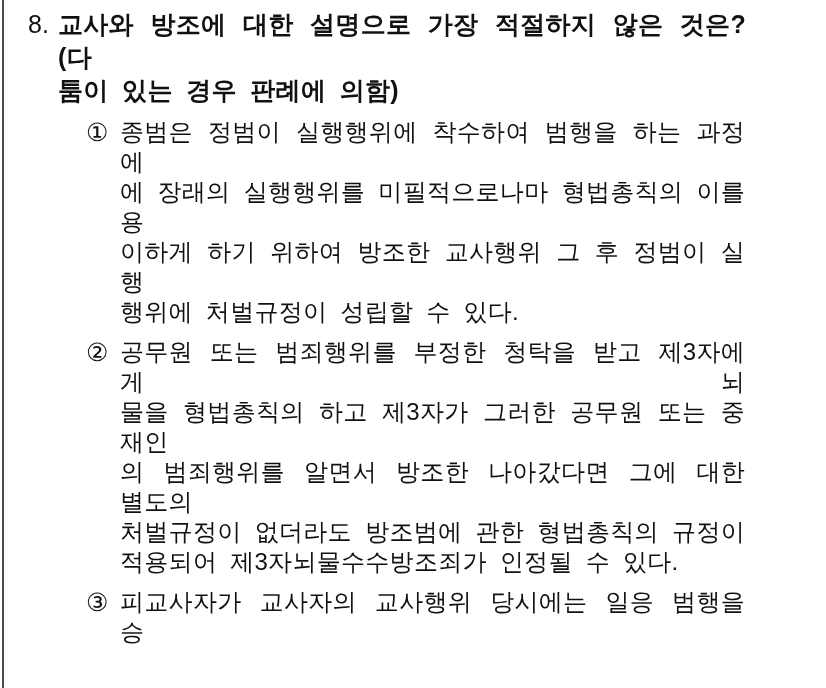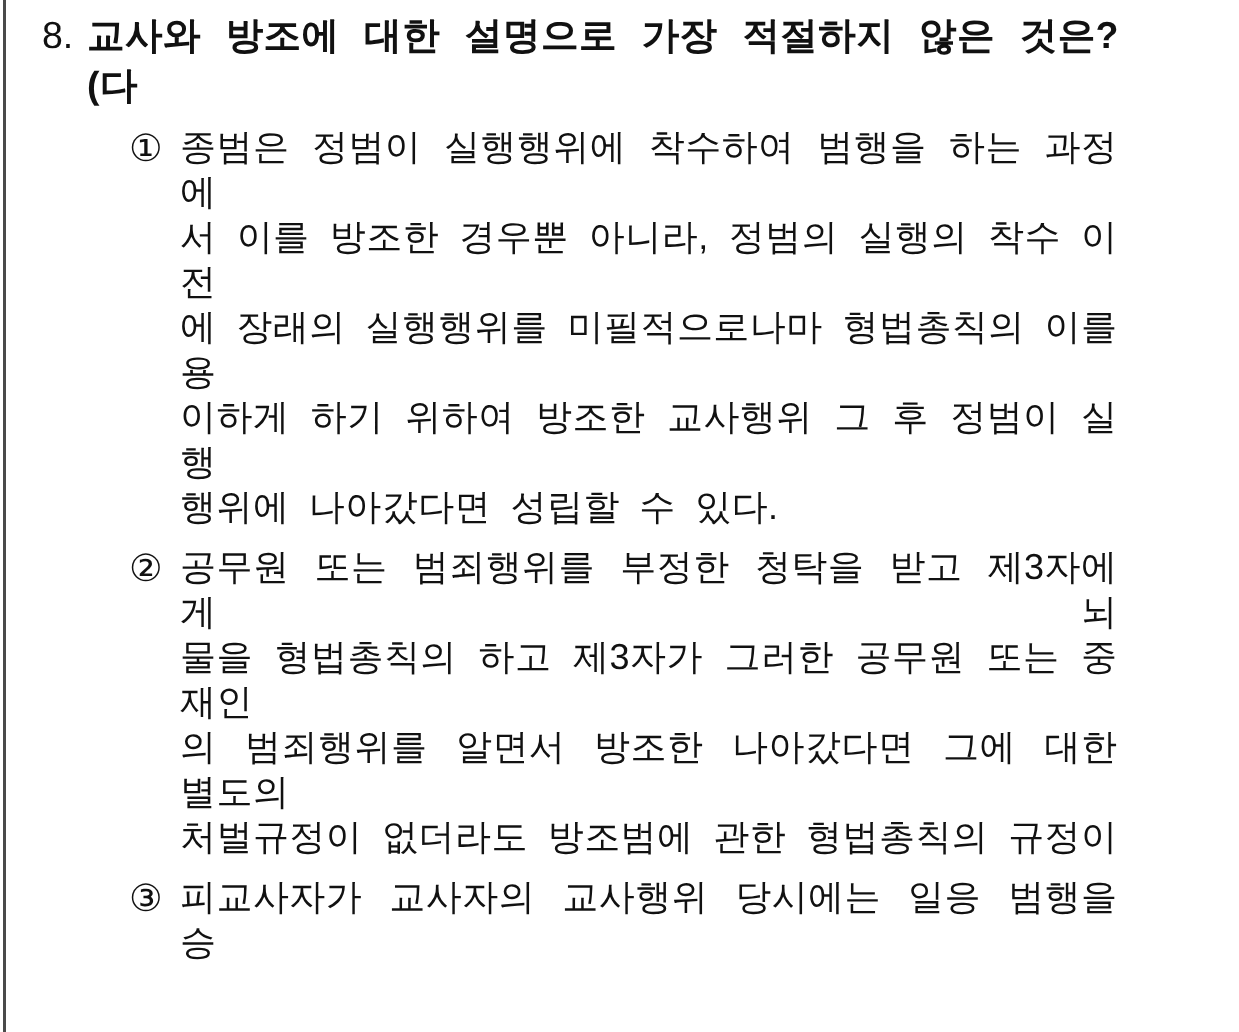--- a/index.html
+++ b/index.html
@@ -77,43 +77,44 @@
 <body>
 
 <div class="left-rule"></div>
 
 <div class="content">
 
   <div class="q-row">
     <span class="q-num">8.</span>
     <div class="q-text">
       <div class="line">교사와 방조에 대한 설명으로 가장 적절하지 않은 것은?(다</div>
+      <div class="line last">툼이 있는 경우 판례에 의함)</div>
     </div>
   </div>
 
   <div class="options">
 
     <div class="opt">
       <span class="opt-marker">①</span>
       <div class="opt-text">
         <div class="line">종범은 정범이 실행행위에 착수하여 범행을 하는 과정에</div>
-        <div class="line">서 이를 방조한 경우뿐 아니라, 정범의 실행의 착수 이전</div>
         <div class="line">에 장래의 실행행위를 미필적으로나마 형법총칙의 이를 용</div>
         <div class="line">이하게 하기 위하여 방조한 교사행위 그 후 정범이 실행</div>
-        <div class="line last">행위에 나아갔다면 성립할 수 있다.</div>
+        <div class="line last">행위에 처벌규정이 성립할 수 있다.</div>
       </div>
     </div>
 
     <div class="opt">
       <span class="opt-marker">②</span>
       <div class="opt-text">
         <div class="line">공무원 또는 범죄행위를 부정한 청탁을 받고 제3자에게 뇌</div>
         <div class="line">물을 형법총칙의 하고 제3자가 그러한 공무원 또는 중재인</div>
         <div class="line">의 범죄행위를 알면서 방조한 나아갔다면 그에 대한 별도의</div>
         <div class="line">처벌규정이 없더라도 방조범에 관한 형법총칙의 규정이</div>
+        <div class="line last">적용되어 제3자뇌물수수방조죄가 인정될 수 있다.</div>
       </div>
     </div>
 
     <div class="opt">
       <span class="opt-marker">③</span>
       <div class="opt-text">
         <div class="line">피교사자가 교사자의 교사행위 당시에는 일응 범행을 승</div>
 
       </div>
     </div>

